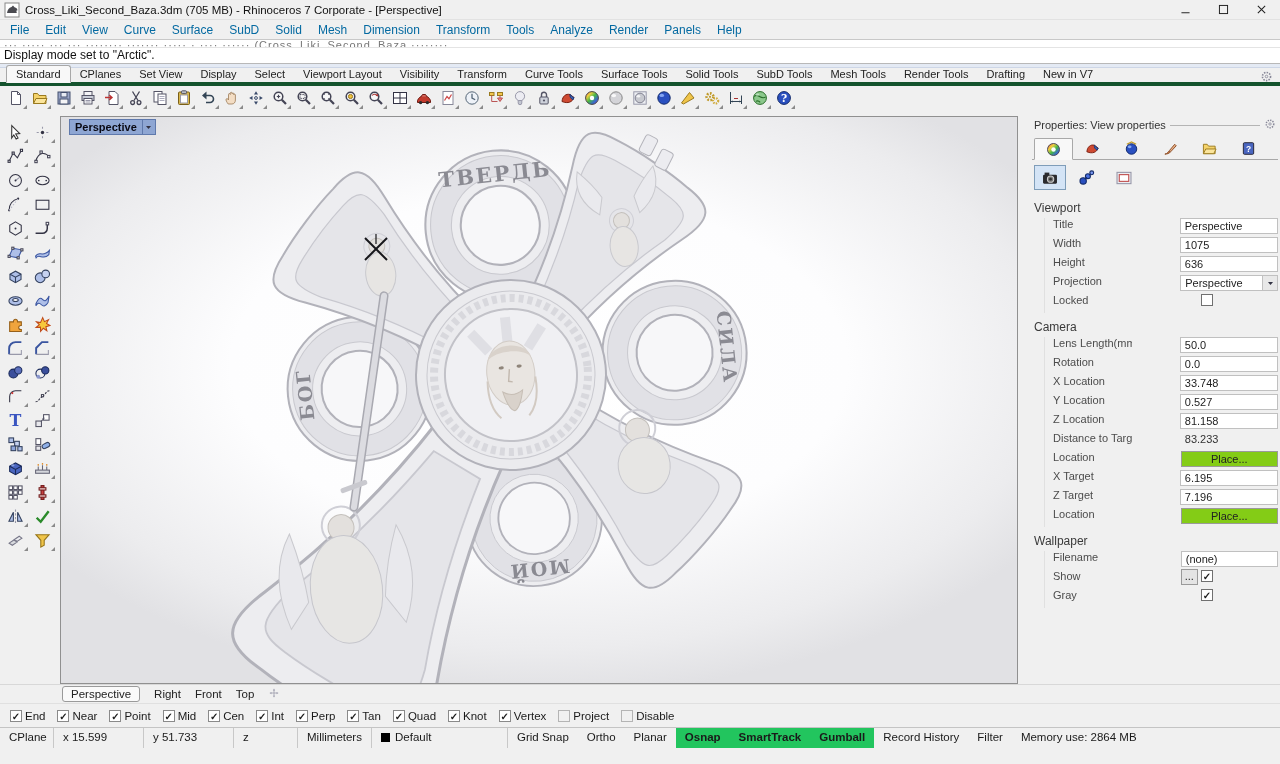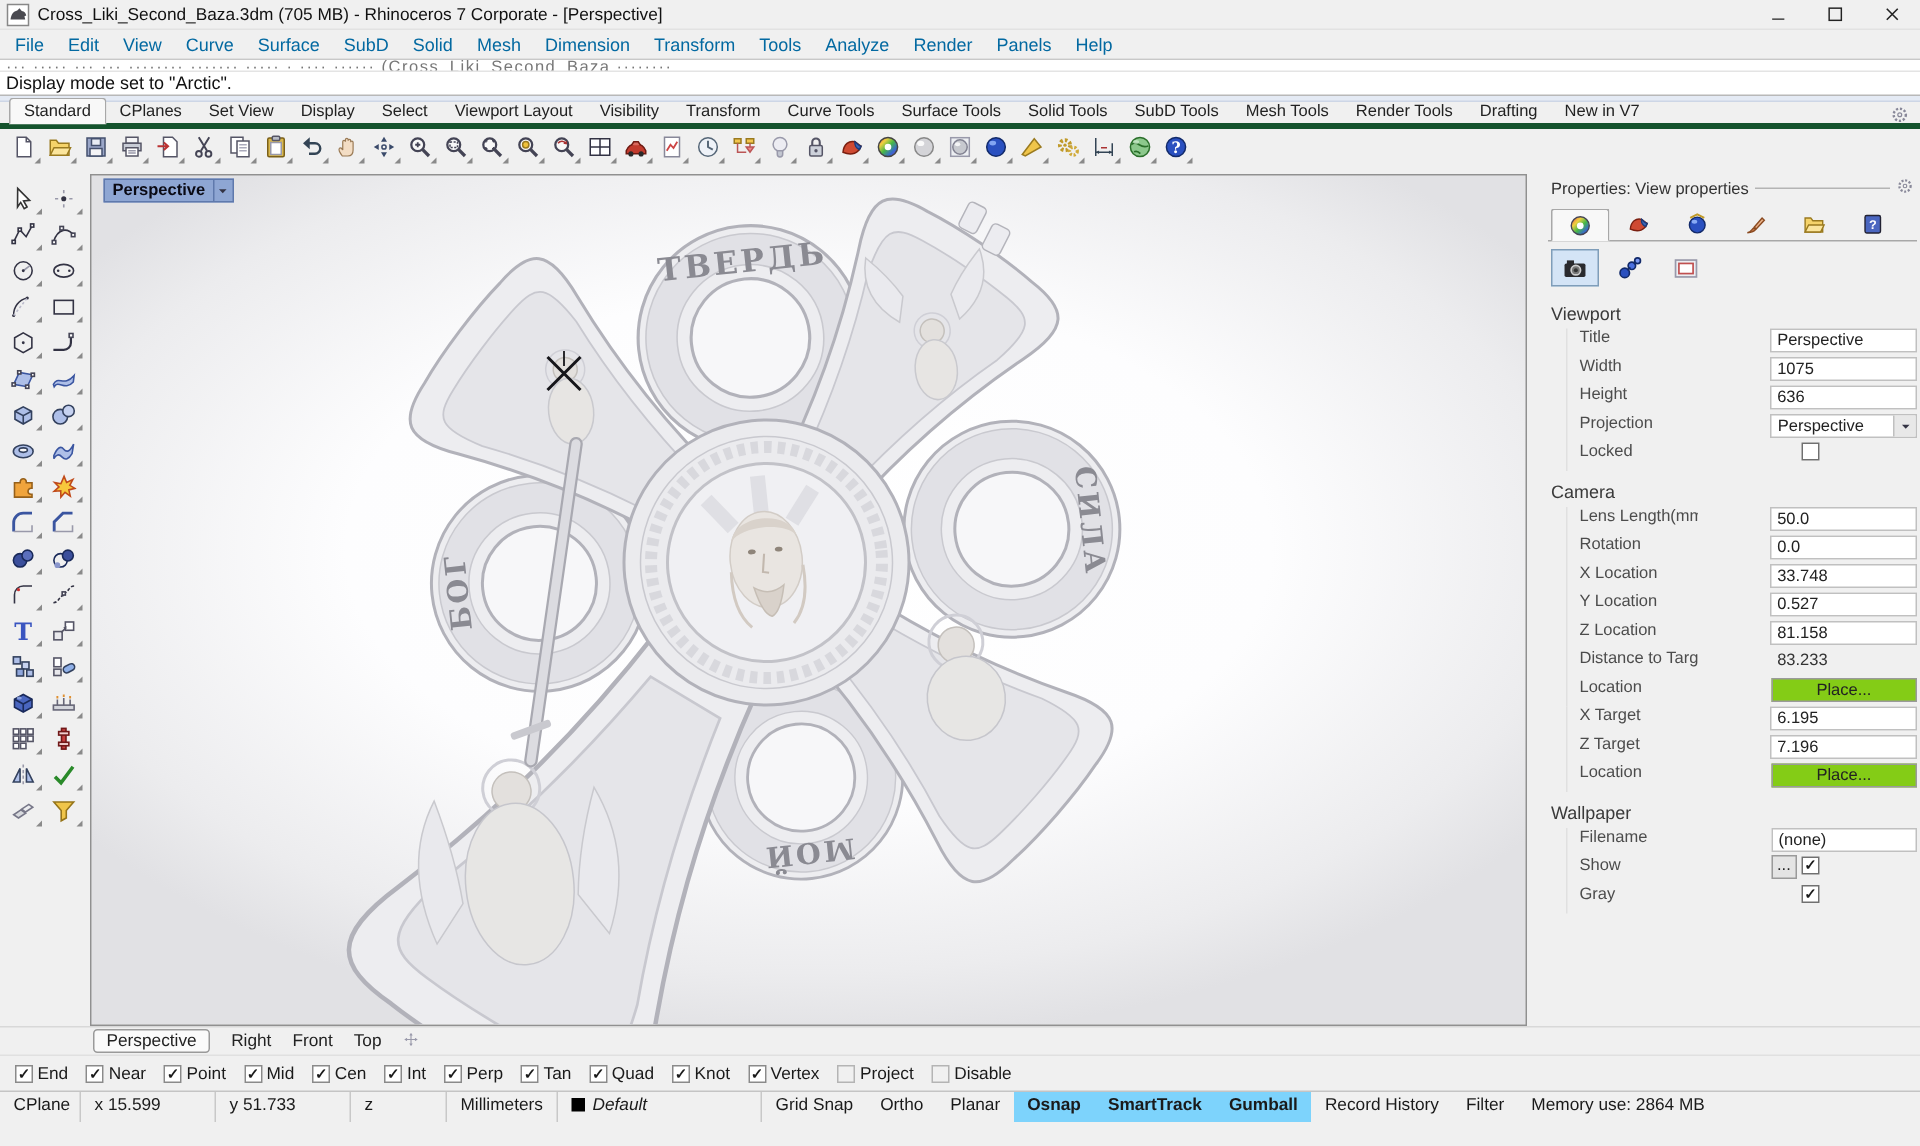--- a/index.html
+++ b/index.html
@@ -86,21 +86,21 @@
   .vtabs svg { width:12px; height:12px; }
 
   .osnapbar { height:24px; display:flex; align-items:center; gap:12px; padding-left:10px; background:#f0f0f0; border-top:1px solid #e0e0e0; font-size:11.5px;}
   .ositem { display:flex; align-items:center; gap:3px; }
   .cb { display:inline-block; width:12px; height:12px; background:#fff; border:1px solid #8a8a8a; font-size:10px; line-height:11px; text-align:center; font-weight:bold; color:#1a1a1a;}
   .cb.off { background:#f0f0f0; border-color:#b4b4b4; }
 
   .statusbar { height:21px; display:flex; align-items:stretch; background:#f0f0f0; border-top:1px solid #c4c4c4; font-size:11.5px; line-height:19px; }
   .sfield { padding:0 9px; white-space:nowrap; }
   .sfield.sep { border-right:1px solid #c8c8c8; }
-  .sfield.hl { background:#7dd3fc; font-weight:bold; }
+  .sfield.hl { background:#22c55e; font-weight:bold; }
   .sfield.grow { flex:1; }
   .swatch { display:inline-block; width:9px; height:9px; background:#000; margin-right:5px; vertical-align:-1px; }
 </style>
 </head>
 <body>
 
 <div class="titlebar">
   <span class="appicon" id="appicon"><svg viewBox="0 0 16 16" width="16" height="16">
         <rect x="1" y="1" width="14" height="14" fill="#fff" stroke="#888"></rect>
         <path d="M3 11c.5-3.5 2-5.5 4.5-6L9 3.5l1.5 1.8c1.8.3 2.8 1.5 3 3l-1.2.5.5 2.2H3z" fill="#4a4a50"></path>
@@ -1057,21 +1057,21 @@
       <span class="cb off"></span>
       <span>Disable</span>
     </span>
   </div>
 <div class="statusbar" id="statusbar">
     <div class="sfield sep" style="width: 54px;"><span>CPlane</span></div>
     <div class="sfield sep" style="width: 90px;"><span>x 15.599</span></div>
     <div class="sfield sep" style="width: 90px;"><span>y 51.733</span></div>
     <div class="sfield sep" style="width: 64px;"><span>z</span></div>
     <div class="sfield sep" style="width: 74px;"><span>Millimeters</span></div>
-    <div class="sfield sep" style="width: 136px; font-style: italic;"><span class="swatch"></span><span>Default</span></div>
+    <div class="sfield sep" style="width: 136px;"><span class="swatch"></span><span>Default</span></div>
     <div class="sfield"><span>Grid Snap</span></div>
     <div class="sfield"><span>Ortho</span></div>
     <div class="sfield"><span>Planar</span></div>
     <div class="sfield hl"><span>Osnap</span></div>
     <div class="sfield hl"><span>SmartTrack</span></div>
     <div class="sfield hl"><span>Gumball</span></div>
     <div class="sfield"><span>Record History</span></div>
     <div class="sfield"><span>Filter</span></div>
     <div class="sfield grow"><span>Memory use: 2864 MB</span></div>
   </div>

